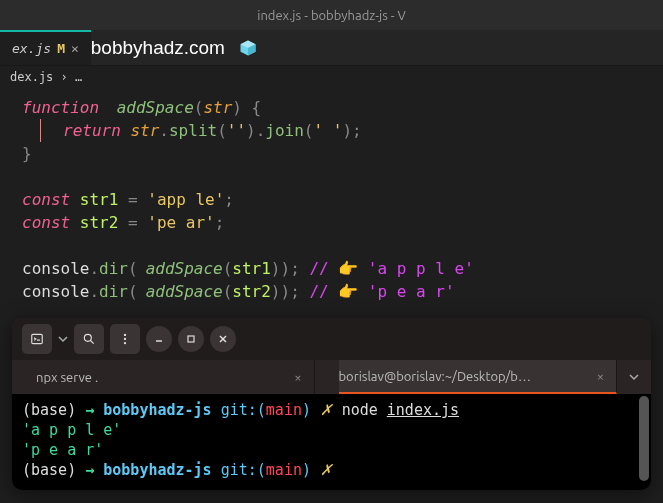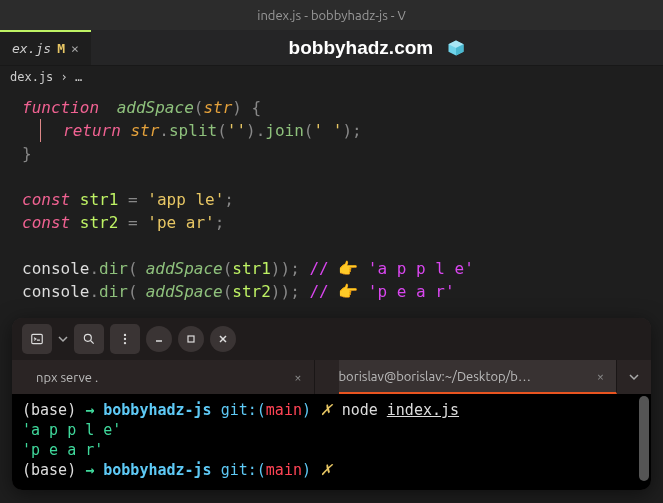--- a/index.html
+++ b/index.html
@@ -28,39 +28,39 @@
       display: flex;
       align-items: center;
       border-bottom: 1px solid #181818;
     }
     .tab {
       height: 100%;
       padding: 0 12px;
       display: flex;
       align-items: center;
       background: #1e1e1e;
-      border-top: 2px solid #bef264;
+      border-top: 2px solid #14b8a6;
       font-size: 13px;
       font-style: italic;
       color: #ccc;
       gap: 6px;
     }
     .tab .mod { color: #e7c664; font-style: normal; font-weight: bold; }
     .tab .close { color: #aaa; font-style: normal; cursor: pointer; }
     .site-name {
       flex: 1;
       text-align: center;
       color: #fff;
       font-size: 19px;
-      font-weight: bold;
+      font-weight: normal;
       font-style: normal;
       font-family: 'Segoe UI', sans-serif;
       display: flex;
       align-items: center;
-      justify-content: center;
+      justify-content: flex-start;
       gap: 14px;
     }
     .cube {
       width: 18px; height: 18px;
     }
     .breadcrumb {
       padding: 4px 10px;
       font-size: 12px;
       color: #888;
       background: #1e1e1e;

